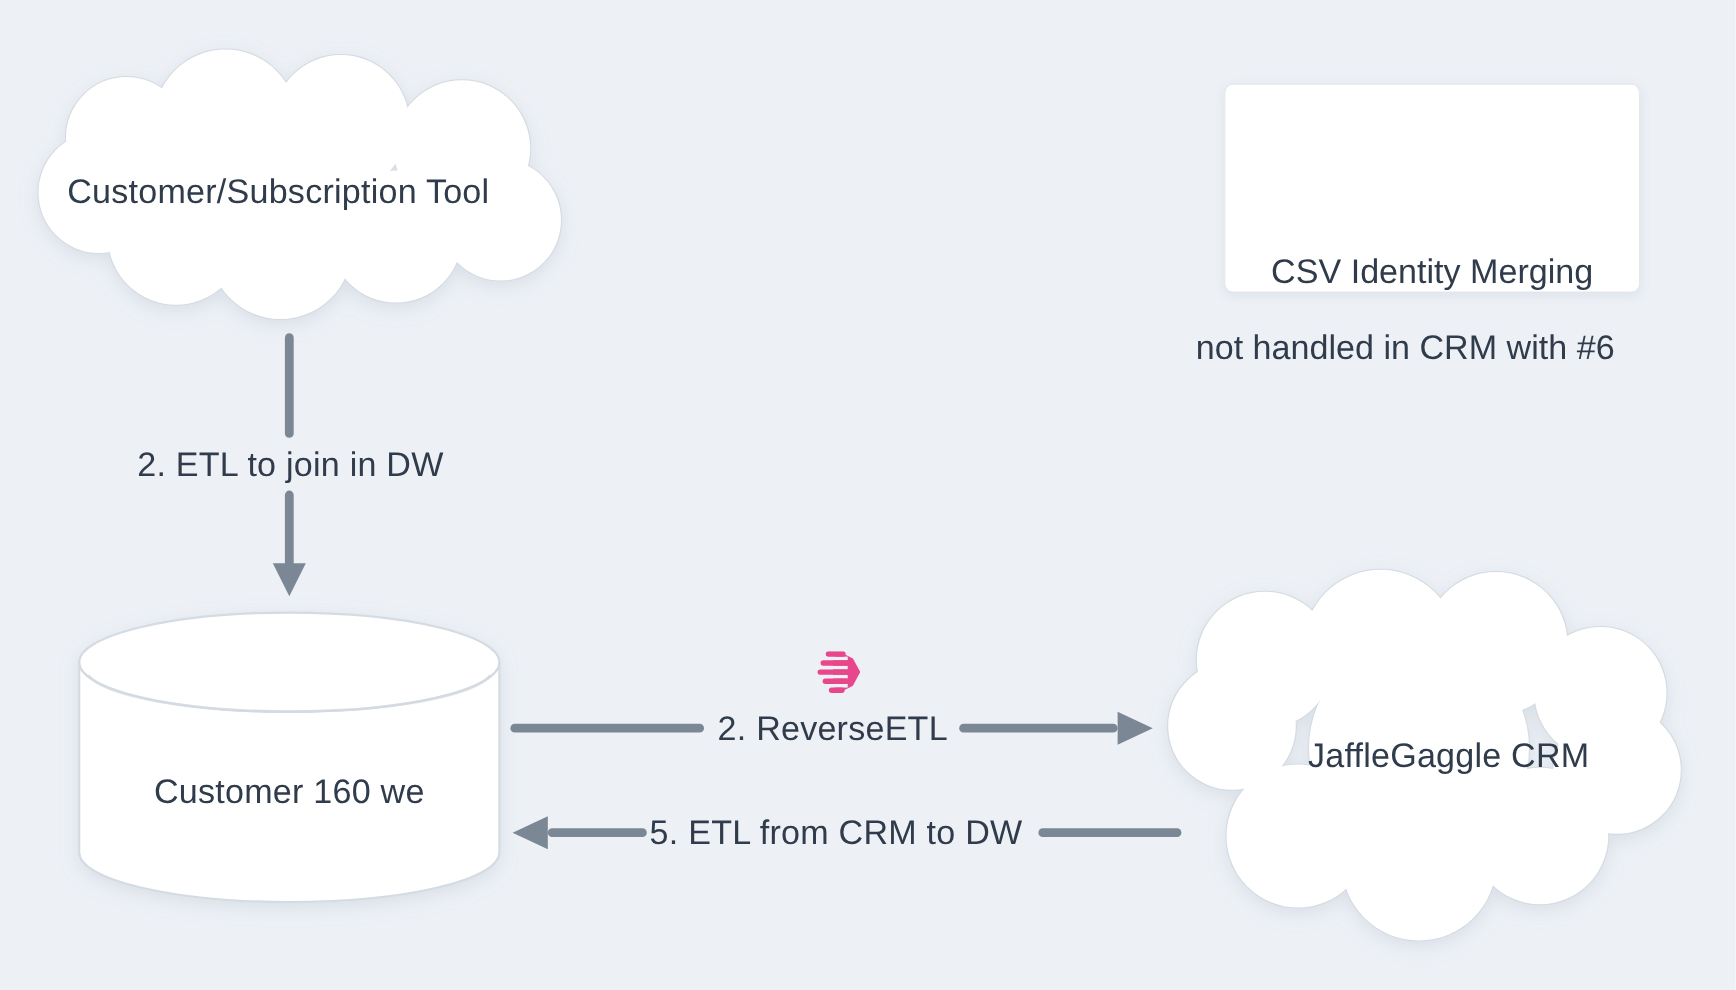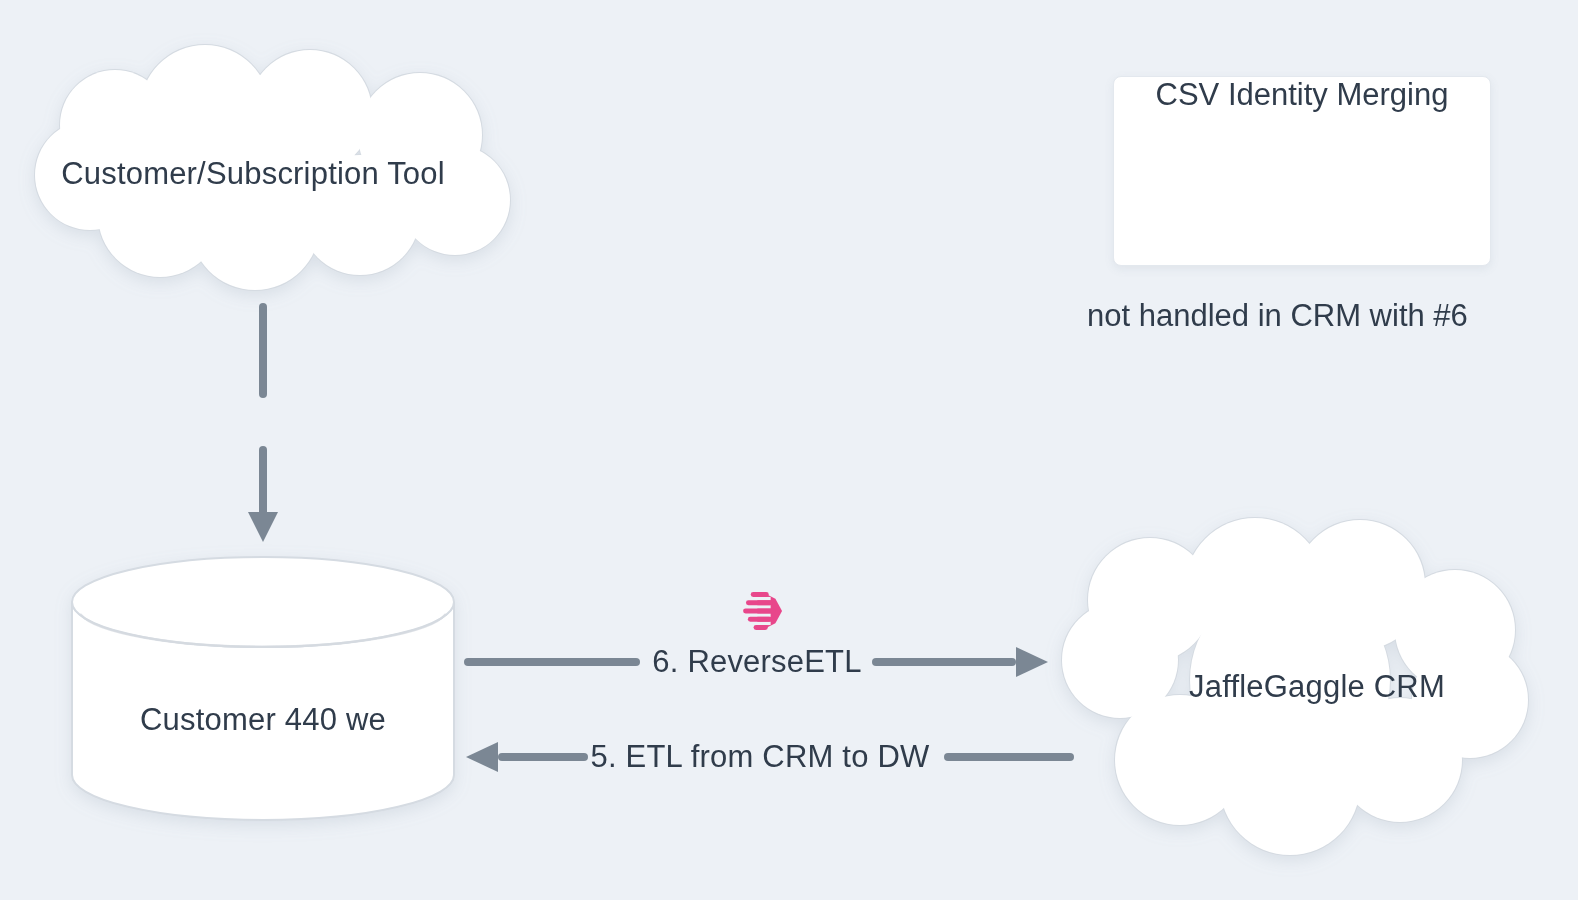--- a/index.html
+++ b/index.html
@@ -38,21 +38,21 @@
   .lbl-etl-join{left:264px;top:422px}
   .lbl-warehouse{left:263px;top:720px;line-height:48px}
   .lbl-reverse{left:757px;top:662px}
   .lbl-etl-from{left:760px;top:757px}
   .lbl-crm{left:1317px;top:687px}
   .csv-box{
     position:absolute;left:1113px;top:76px;width:378px;height:190px;
     background:var(--shape-fill);
     border:1px solid #e3e8ee;border-radius:8px;
     box-shadow:0 3px 10px rgba(100,115,135,.10);
-    display:flex;align-items:flex-start;justify-content:center;
+    display:flex;align-items:flex-end;justify-content:center;
   }
   .box-label{font-size:31px;font-weight:500;white-space:nowrap}
   .note{
     position:absolute;left:1087px;top:293px;
     font-size:31px;font-weight:500;line-height:46px;white-space:nowrap;
   }
   .logo{position:absolute;left:743px;top:592px}
   .logo .pink{fill:var(--accent-pink)}
   .logo .gap{fill:var(--background)}
 </style>
@@ -163,24 +163,25 @@
   <div class="label lbl-payments">Customer/Subscription Tool</div>
 
   <div class="csv-box">
     <div class="box-label">CSV Identity Merging</div>
   </div>
 
   <div class="note">
     <div>not handled in CRM with #6</div>
   </div>
 
+  <div class="label lbl-etl-join">2. ETL to join in DW</div>
 
   <div class="label lbl-warehouse">
-    <div>Customer 440 we</div>
+    <div>Customer 160 we</div>
   </div>
 
-  <div class="label lbl-reverse">6. ReverseETL</div>
+  <div class="label lbl-reverse">2. ReverseETL</div>
 
   <div class="label lbl-etl-from">5. ETL from CRM to DW</div>
 
   <div class="label lbl-crm">JaffleGaggle CRM</div>
 
 </div>
 
 </body></html>

